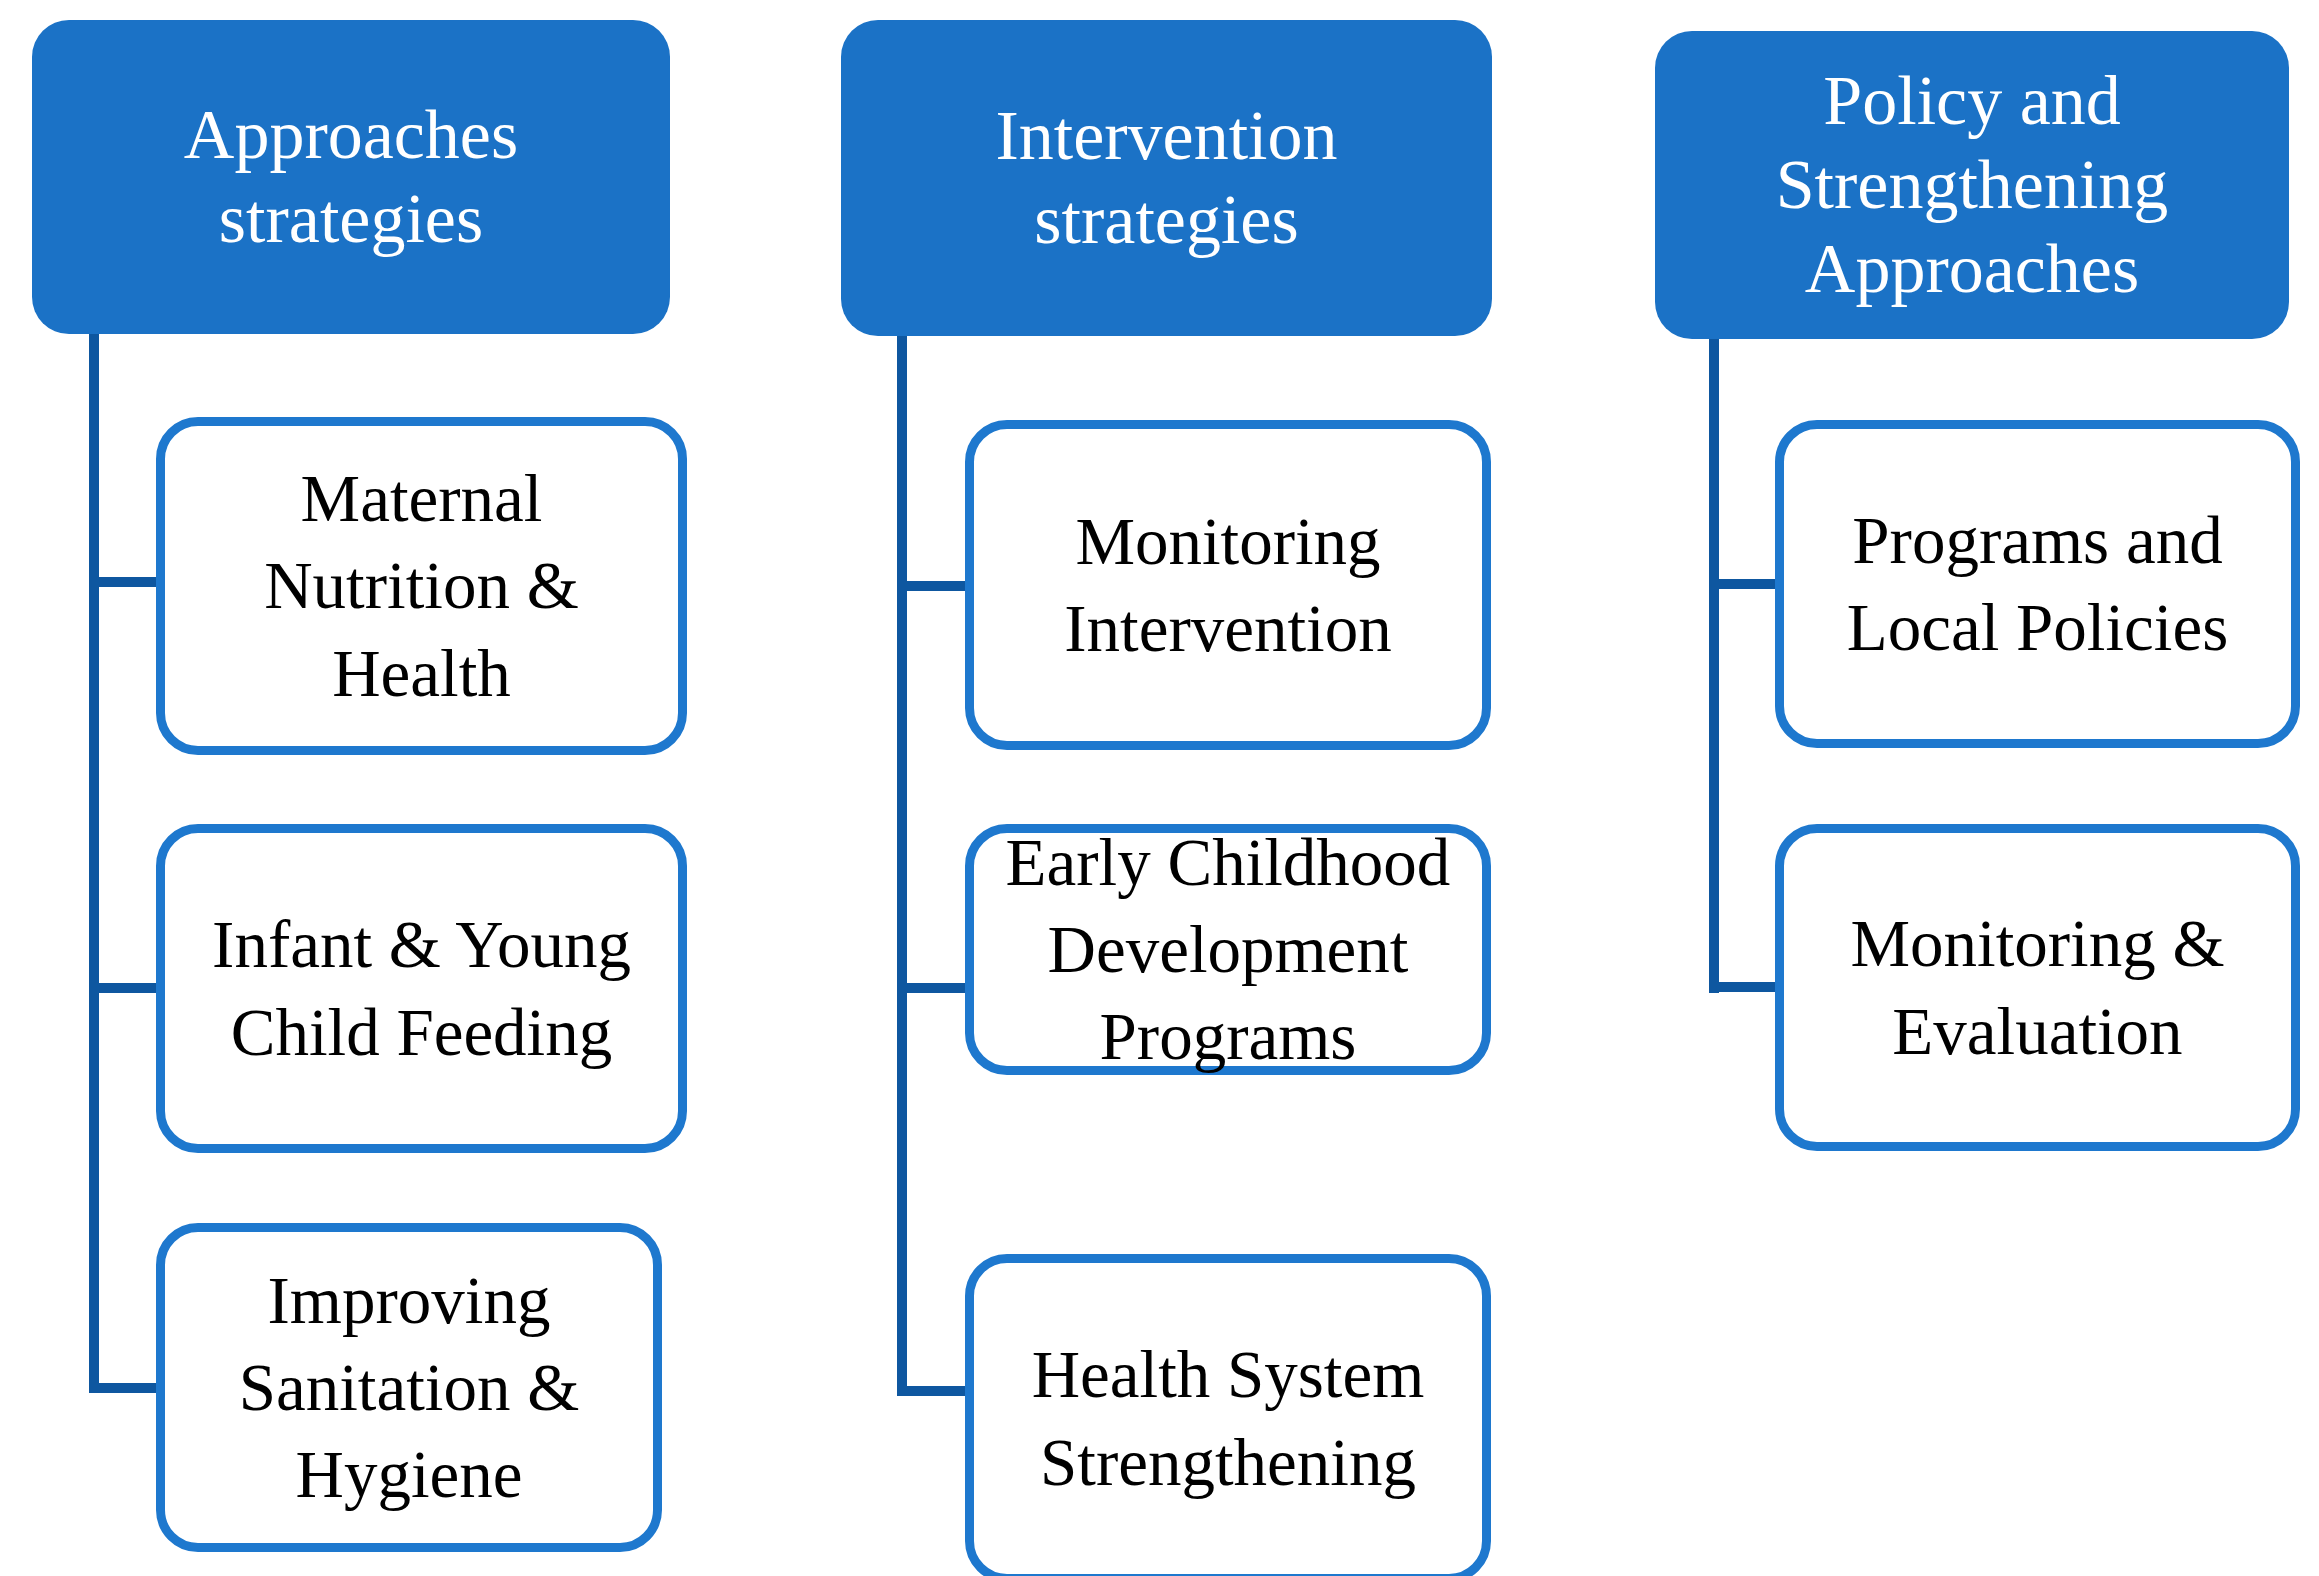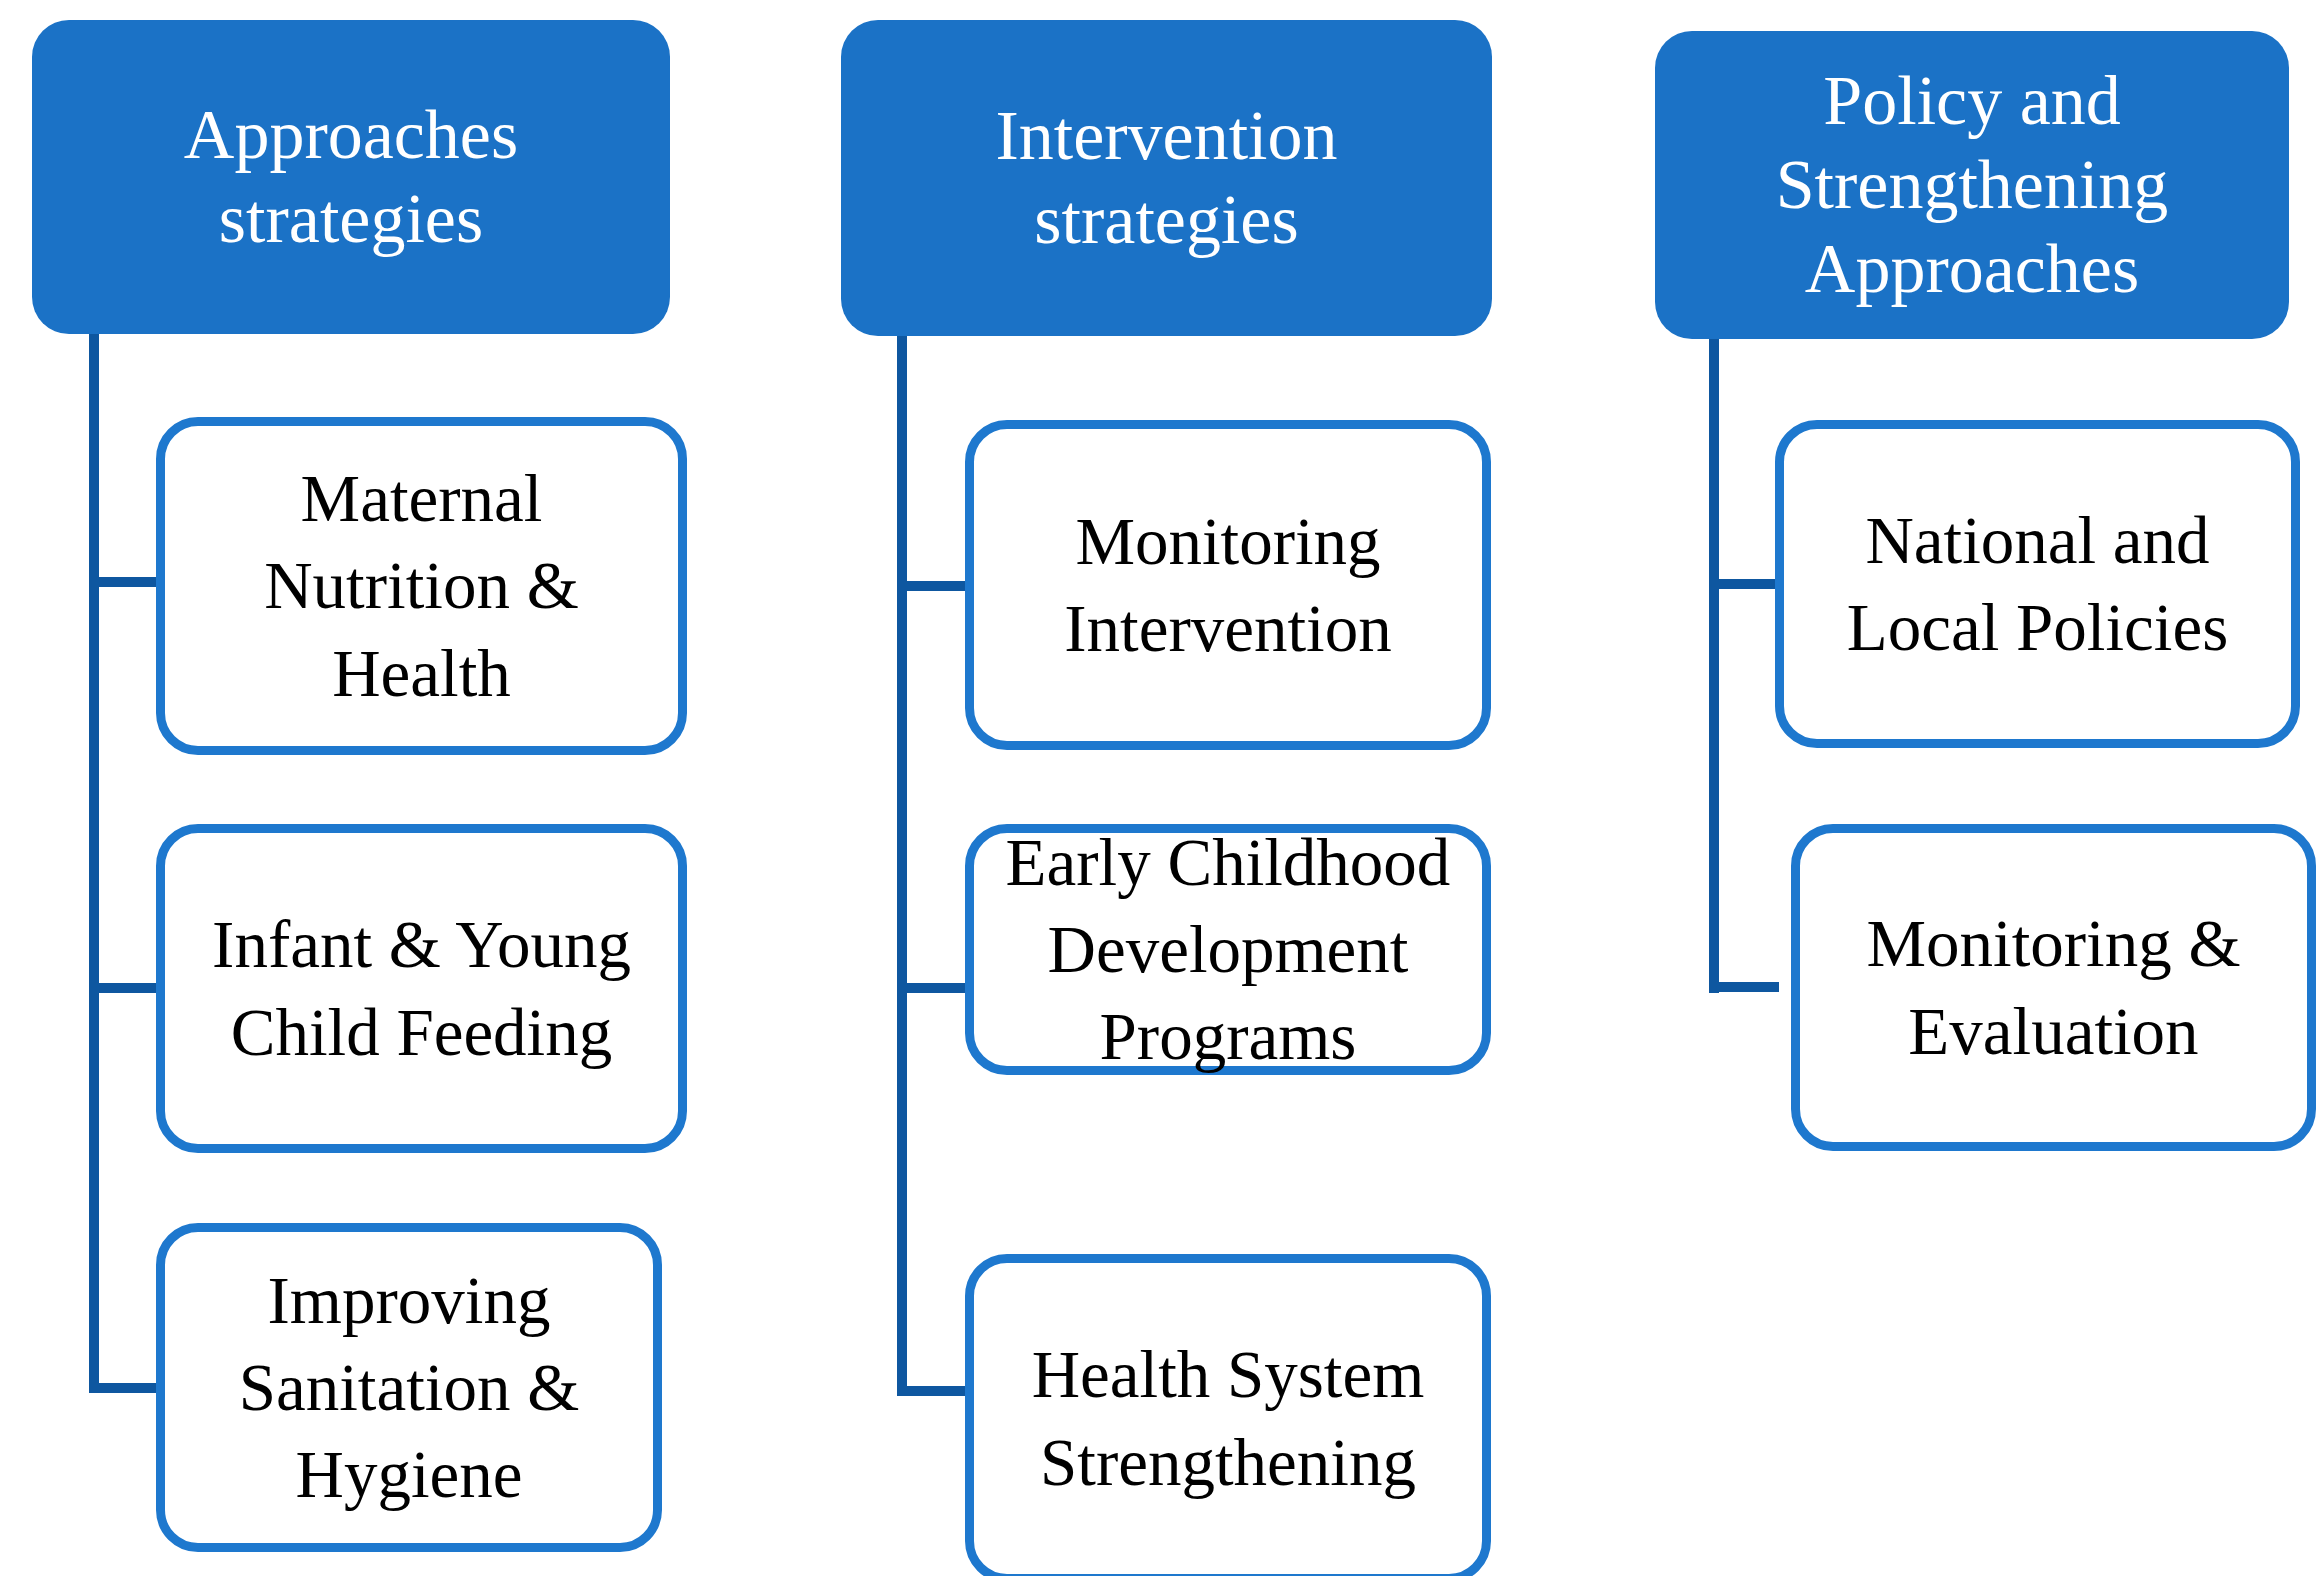--- a/index.html
+++ b/index.html
@@ -94,20 +94,20 @@
 
   <section>
     <div class="header-box" style="left:1655px; top:31px; width:634px; height:308px;">Policy and
 Strengthening
 Approaches</div>
 
     <div class="trunk" style="left:1709px; top:339px; height:654px;"></div>
     <div class="stub" style="left:1709px; top:579px; width:70px;"></div>
     <div class="stub" style="left:1709px; top:982px; width:70px;"></div>
 
-    <div class="child-box" style="left:1775px; top:420px; width:525px; height:328px;">National and
+    <div class="child-box" style="left:1775px; top:420px; width:525px; height:328px;">Programs and
 Local Policies</div>
-    <div class="child-box" style="left:1775px; top:824px; width:525px; height:327px;margin-left:16px;">Monitoring &amp;
+    <div class="child-box" style="left:1775px; top:824px; width:525px; height:327px;">Monitoring &amp;
 Evaluation</div>
   </section>
 
 </div>
 
 
 </body></html>

